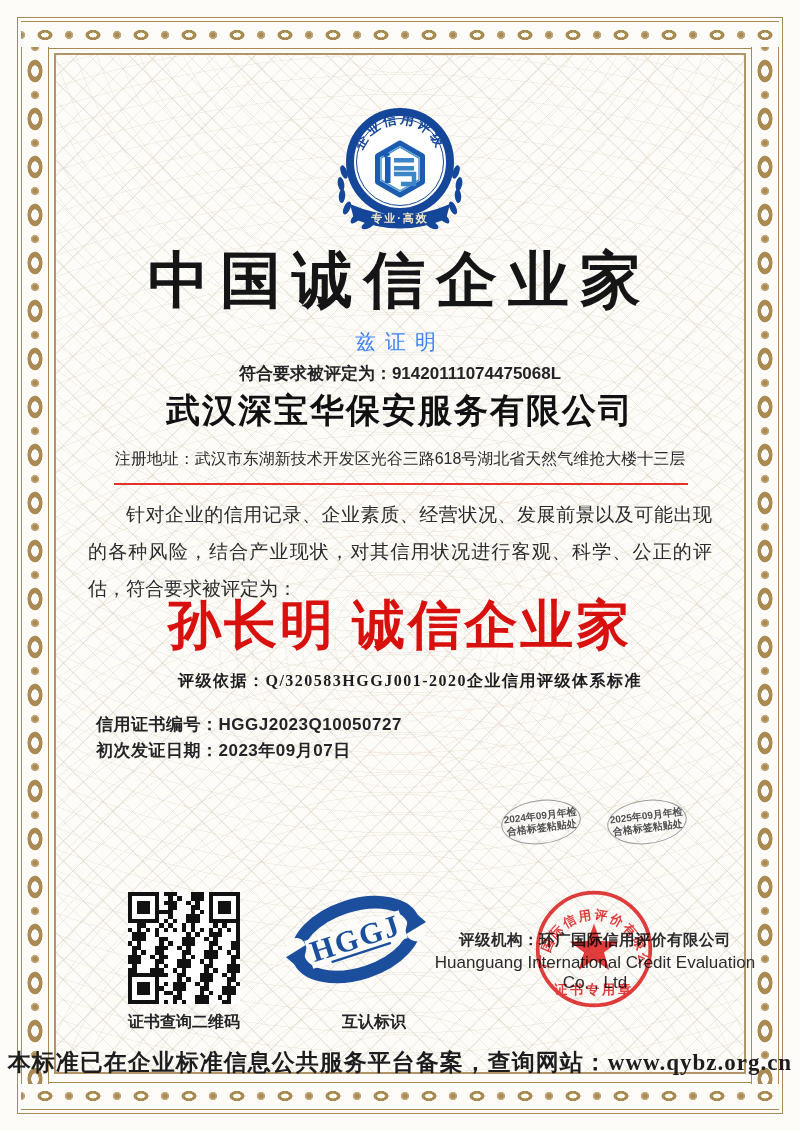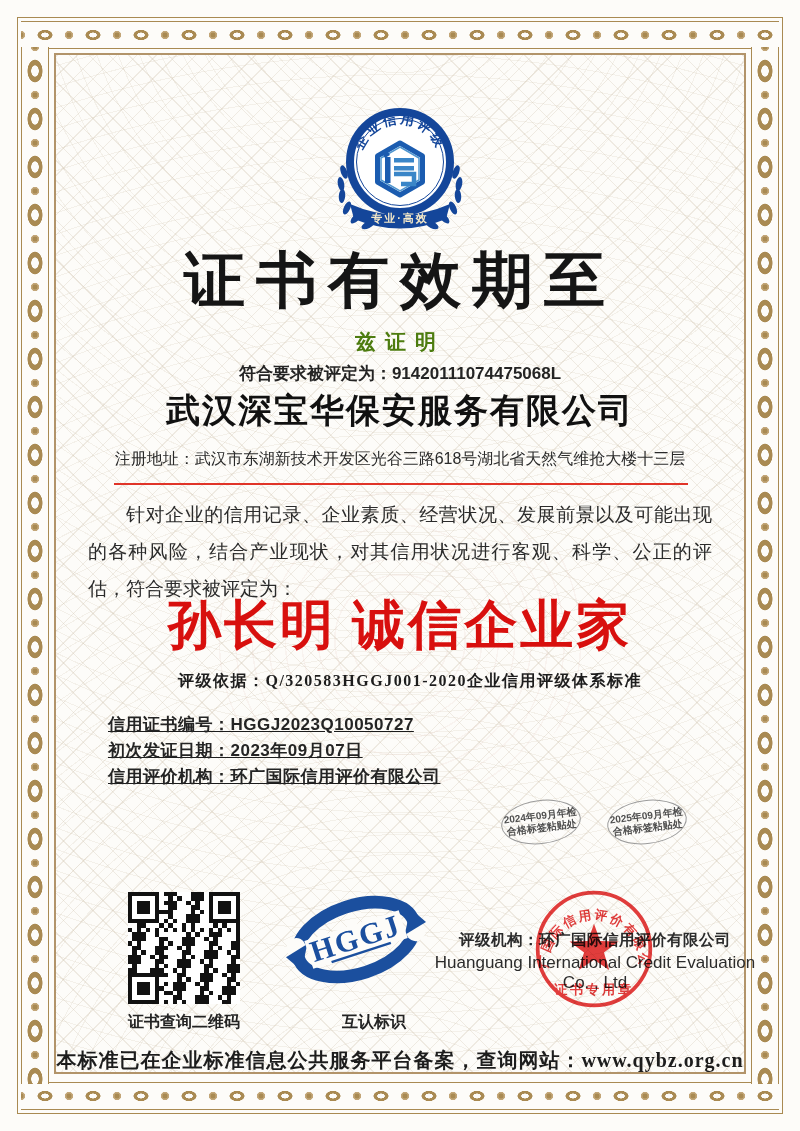--- a/index.html
+++ b/index.html
@@ -47,55 +47,55 @@
   }
   .rosette{
     position:absolute; left:210px; top:480px; width:380px; height:320px; border-radius:50%; pointer-events:none;
     background:repeating-radial-gradient(circle at 50% 50%, rgba(0,0,0,0) 0 15px, rgba(228,199,190,.30) 15px 16.5px);
     opacity:.55;
   }
   
   .abs{position:absolute;}
   .ctr{left:0; right:0; text-align:center;}
   .title{top:240px; font-size:61px; font-weight:900; letter-spacing:11px; color:#151515;}
-  .subtitle{top:328px; font-size:21px; font-weight:700; letter-spacing:9px; color:#4d7c0f;}
+  .subtitle{top:328px; font-size:21px; font-weight:400; letter-spacing:9px; color:#3b82f6;}
   .code-line{top:362px; font-size:17px; font-weight:600; color:#242424;}
   .company{top:388px; font-size:34px; font-weight:800; letter-spacing:2px; color:#111;}
   .address{top:449px; font-size:16px; font-weight:500; color:#2a2a2a;}
   .red-rule{position:absolute; left:114px; right:112px; top:483px; height:2px; background:#e03428;}
   .body-par{
     left:88px; right:88px; top:496px; font-size:19px; line-height:37px;
     text-align:justify; text-indent:2em; color:#2b2b2b; font-weight:500;
   }
   .award{top:590px; font-size:53px; font-weight:900; letter-spacing:3px; color:#d8100e;
          font-family:"Liberation Serif","DejaVu Serif",serif;}
   .basis{top:671px; font-size:16px; font-weight:700; letter-spacing:1.5px; color:#1d1d1d;
          font-family:"Liberation Serif","DejaVu Serif",serif;padding-left:20px;}
-  .info-block{left:108px; top:712px;text-decoration:underline;}
+  .info-block{left:96px; top:712px;}
   .info-row{height:26px; line-height:26px; font-size:17px; font-weight:600; color:#242424; letter-spacing:.5px;}
   
   .stamp{
     position:absolute; width:78px; height:42px; border:1px solid #9b9b9b; border-radius:50%;
     transform:rotate(-7deg); display:flex; flex-direction:column; align-items:center; justify-content:center;
     color:#4f4f4f; font-size:10px; line-height:12.5px; font-weight:600; background:rgba(255,255,255,.15);
   }
   .stamp1{left:501px; top:800px;} .stamp2{left:607px; top:800px;}
   
   .qr{position:absolute; left:128px; top:892px; width:112px; height:112px; background:#fff;
       display:grid; grid-template-columns:repeat(25,1fr); grid-template-rows:repeat(25,1fr);}
   .qr b{display:block;} .qr b.d{background:#111;}
   .small-label{font-size:16px; font-weight:600; color:#232323; text-align:center;}
   .qr-label{position:absolute; left:120px; top:1012px; width:128px;}
   .mutual-label{position:absolute; left:306px; top:1012px; width:100px;text-align:right;}
   .hggj{position:absolute; left:283px; top:886px;}
   .agency{position:absolute; left:430px; width:330px; top:930px; text-align:center; color:#2b2b2b;}
   .agency .cn{font-size:15.5px; font-weight:600; letter-spacing:.5px;}
   .agency .en{font-size:17px; font-weight:500; margin-top:2px;}
   .seal{position:absolute; left:533px; top:888px; opacity:.88; mix-blend-mode:multiply;}
-  .footer-line{top:1047px; font-size:20px; font-weight:700; letter-spacing:1px; color:#1d1d1d;
+  .footer-line{top:1047px; font-size:23px; font-weight:700; letter-spacing:1px; color:#1d1d1d;
                font-family:"Liberation Serif","DejaVu Serif",serif;}
   svg text{font-family:"Liberation Sans","DejaVu Sans",sans-serif;}
   svg text.serif{font-family:"Liberation Serif","DejaVu Serif",serif;}
 </style>
 </head>
 <body>
 
 <div class="page">
 
   <div class="outer-line"></div>
@@ -137,35 +137,34 @@
       <rect x="63" y="59" width="5.5" height="26" fill="#1b5cb0"></rect>
       <rect x="72" y="60" width="20" height="4.5" fill="#3a86c8"></rect>
       <rect x="72" y="68" width="20" height="4.5" fill="#3a86c8"></rect>
       <path d="M72 76 h20 v10 h-13" fill="none" stroke="#3a86c8" stroke-width="4.5"></path>
     </g>
 
     <path d="M 28 106 Q 78 128 128 106 L 124 121 Q 78 140 32 121 Z" fill="#14469a"></path>
     <text x="78" y="124" text-anchor="middle" font-size="11" font-weight="bold" fill="#f5e9c8" letter-spacing="2">专业·高效</text>
   </svg>
 
-  <div class="abs ctr title">证书有效期至</div>
+  <div class="abs ctr title">中国诚信企业家</div>
   <div class="abs ctr subtitle">兹证明</div>
   <div class="abs ctr code-line">符合要求被评定为：91420111074475068L</div>
   <div class="abs ctr company">武汉深宝华保安服务有限公司</div>
   <div class="abs ctr address">注册地址：武汉市东湖新技术开发区光谷三路618号湖北省天然气维抢大楼十三层</div>
   <div class="red-rule"></div>
 
   <div class="abs ctr award">孙长明 诚信企业家</div>
   <div class="abs body-par">针对企业的信用记录、企业素质、经营状况、发展前景以及可能出现的各种风险，结合产业现状，对其信用状况进行客观、科学、公正的评估，符合要求被评定为：</div>
   <div class="abs ctr basis">评级依据：Q/320583HGGJ001-2020企业信用评级体系标准</div>
 
   <div class="info-block abs">
     <div class="info-row">信用证书编号：HGGJ2023Q10050727</div>
     <div class="info-row">初次发证日期：2023年09月07日</div>
-    <div class="info-row">信用评价机构：环广国际信用评价有限公司</div>
   </div>
 
   <div class="stamp stamp1">
     <span>2024年09月年检</span>
     <span>合格标签粘贴处</span>
   </div>
   <div class="stamp stamp2">
     <span>2025年09月年检</span>
     <span>合格标签粘贴处</span>
   </div>

